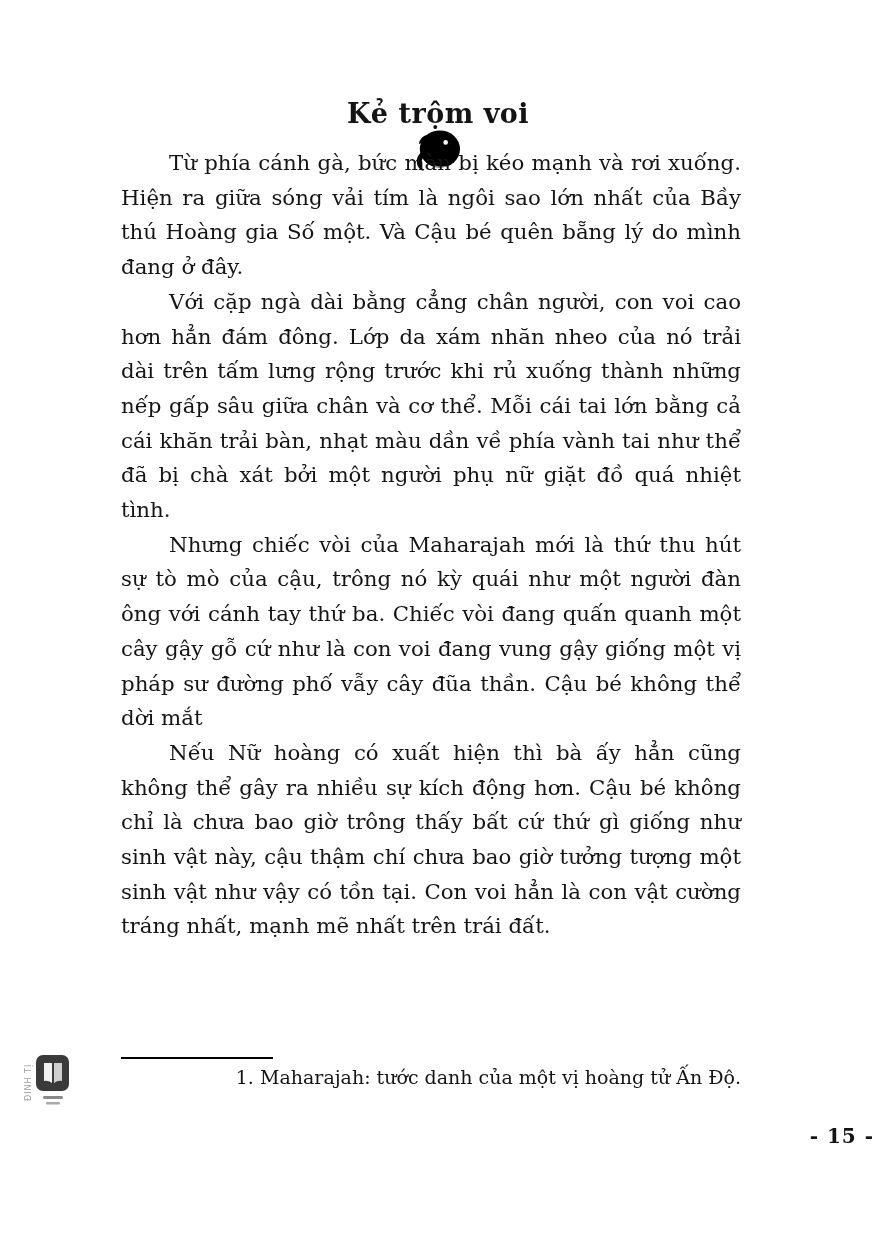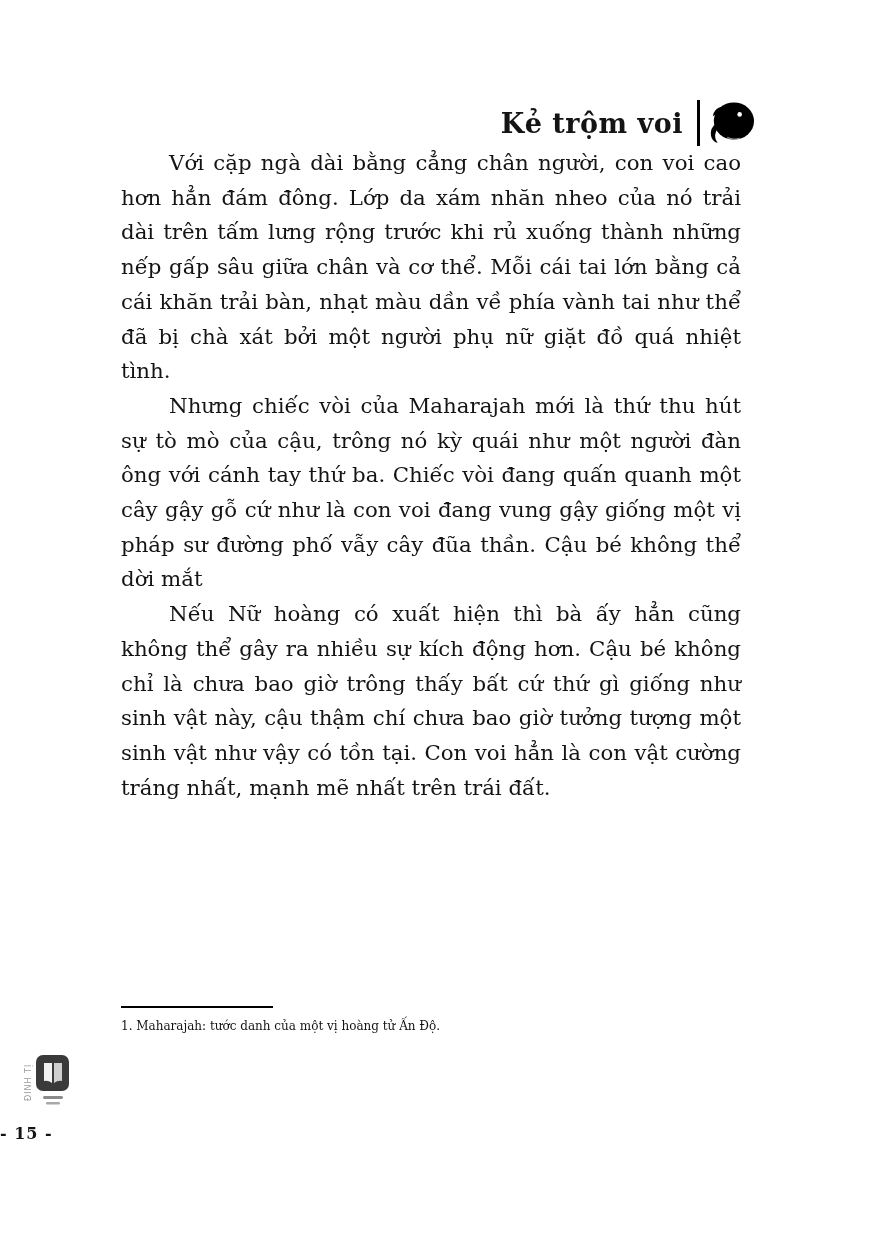--- a/index.html
+++ b/index.html
@@ -12,22 +12,22 @@
     color:#141414;
     overflow:hidden;
   }
 
   
   .header {
     position:absolute;
     top:98px; left:120px; right:118px;
     height:50px;
     display:flex;
-    justify-content:flex-end;
     align-items:center;
+    flex-direction:column;
   }
   .header-title {
     font-weight:bold;
     font-size:27px;
     letter-spacing:0.5px;
     font-family:"DejaVu Serif", serif;
     transform:scaleY(1.05);
   }
   .header-divider {
     width:3px;
@@ -47,41 +47,42 @@
     line-height:34.7px;
     text-align:justify;
     text-justify:inter-word;
   }
   .body-text p { margin:0; text-indent:48px; }
   .body-text p.no-indent { text-indent:0; }
 
   
   .footnotes {
     position:absolute;
-    top:1006px;
+    top:1057px;
     left:121px;
     width:620px;
-    font-size:12px;
+    font-size:19px;
     line-height:23px;
+    text-align:right;
   }
   .footnote-rule {
     width:152px;
     height:0;
     border-top:2.5px solid #000;
     margin-bottom:7px;
   }
 
   
   .page-number {
     position:absolute;
     top:1124px;
     left:0; right:0;
-    text-align:left;
+    text-align:right;
     font-weight:bold;
-    font-size:16px;
+    font-size:20px;
     letter-spacing:1px;
   }
 
   
   .publisher {
     position:absolute;
     left:24px;
     top:1054px;
     display:flex;
     align-items:flex-start;
@@ -112,20 +113,21 @@
         <ellipse cx="27" cy="21" rx="21" ry="19.5" fill="#000"></ellipse>
         <path d="M8 24 q-6 4 -5 12 q1 6 7 8 q-4 -6 -2 -11 q2 -6 6 -8 z" fill="#000"></path>
         <path d="M14 6 q-8 2 -9 10 q6 -4 11 -4 z" fill="#000"></path>
         <circle cx="33" cy="14" r="2.4" fill="#fff"></circle>
         <path d="M20 38 q6 3 13 1" stroke="#fff" stroke-width="1.4" fill="none" opacity="0.55"></path>
       </svg>
     </span>
   </div>
 
   <div class="body-text">
+    <p>Từ phía cánh gà, bức màn bị kéo mạnh và rơi xuống. Hiện ra giữa sóng vải tím là ngôi sao lớn nhất của Bầy thú Hoàng gia Số một. Và Cậu bé quên bẵng lý do mình đang ở đây.</p>
     <p>Với cặp ngà dài bằng cẳng chân người, con voi cao hơn hẳn đám đông. Lớp da xám nhăn nheo của nó trải dài trên tấm lưng rộng trước khi rủ xuống thành những nếp gấp sâu giữa chân và cơ thể. Mỗi cái tai lớn bằng cả cái khăn trải bàn, nhạt màu dần về phía vành tai như thể đã bị chà xát bởi một người phụ nữ giặt đồ quá nhiệt tình.</p>
     <p>Nhưng chiếc vòi của Maharajah mới là thứ thu hút sự tò mò của cậu, trông nó kỳ quái như một người đàn ông với cánh tay thứ ba. Chiếc vòi đang quấn quanh một cây gậy gỗ cứ như là con voi đang vung gậy giống một vị pháp sư đường phố vẫy cây đũa thần. Cậu bé không thể dời mắt</p>
     <p>Nếu Nữ hoàng có xuất hiện thì bà ấy hẳn cũng không thể gây ra nhiều sự kích động hơn. Cậu bé không chỉ là chưa bao giờ trông thấy bất cứ thứ gì giống như sinh vật này, cậu thậm chí chưa bao giờ tưởng tượng một sinh vật như vậy có tồn tại. Con voi hẳn là con vật cường tráng nhất, mạnh mẽ nhất trên trái đất.</p>
   </div>
 
   <div class="footnotes">
     <div class="footnote-rule"></div>
     <div>1. Maharajah: tước danh của một vị hoàng tử Ấn Độ.</div>
   </div>
 

